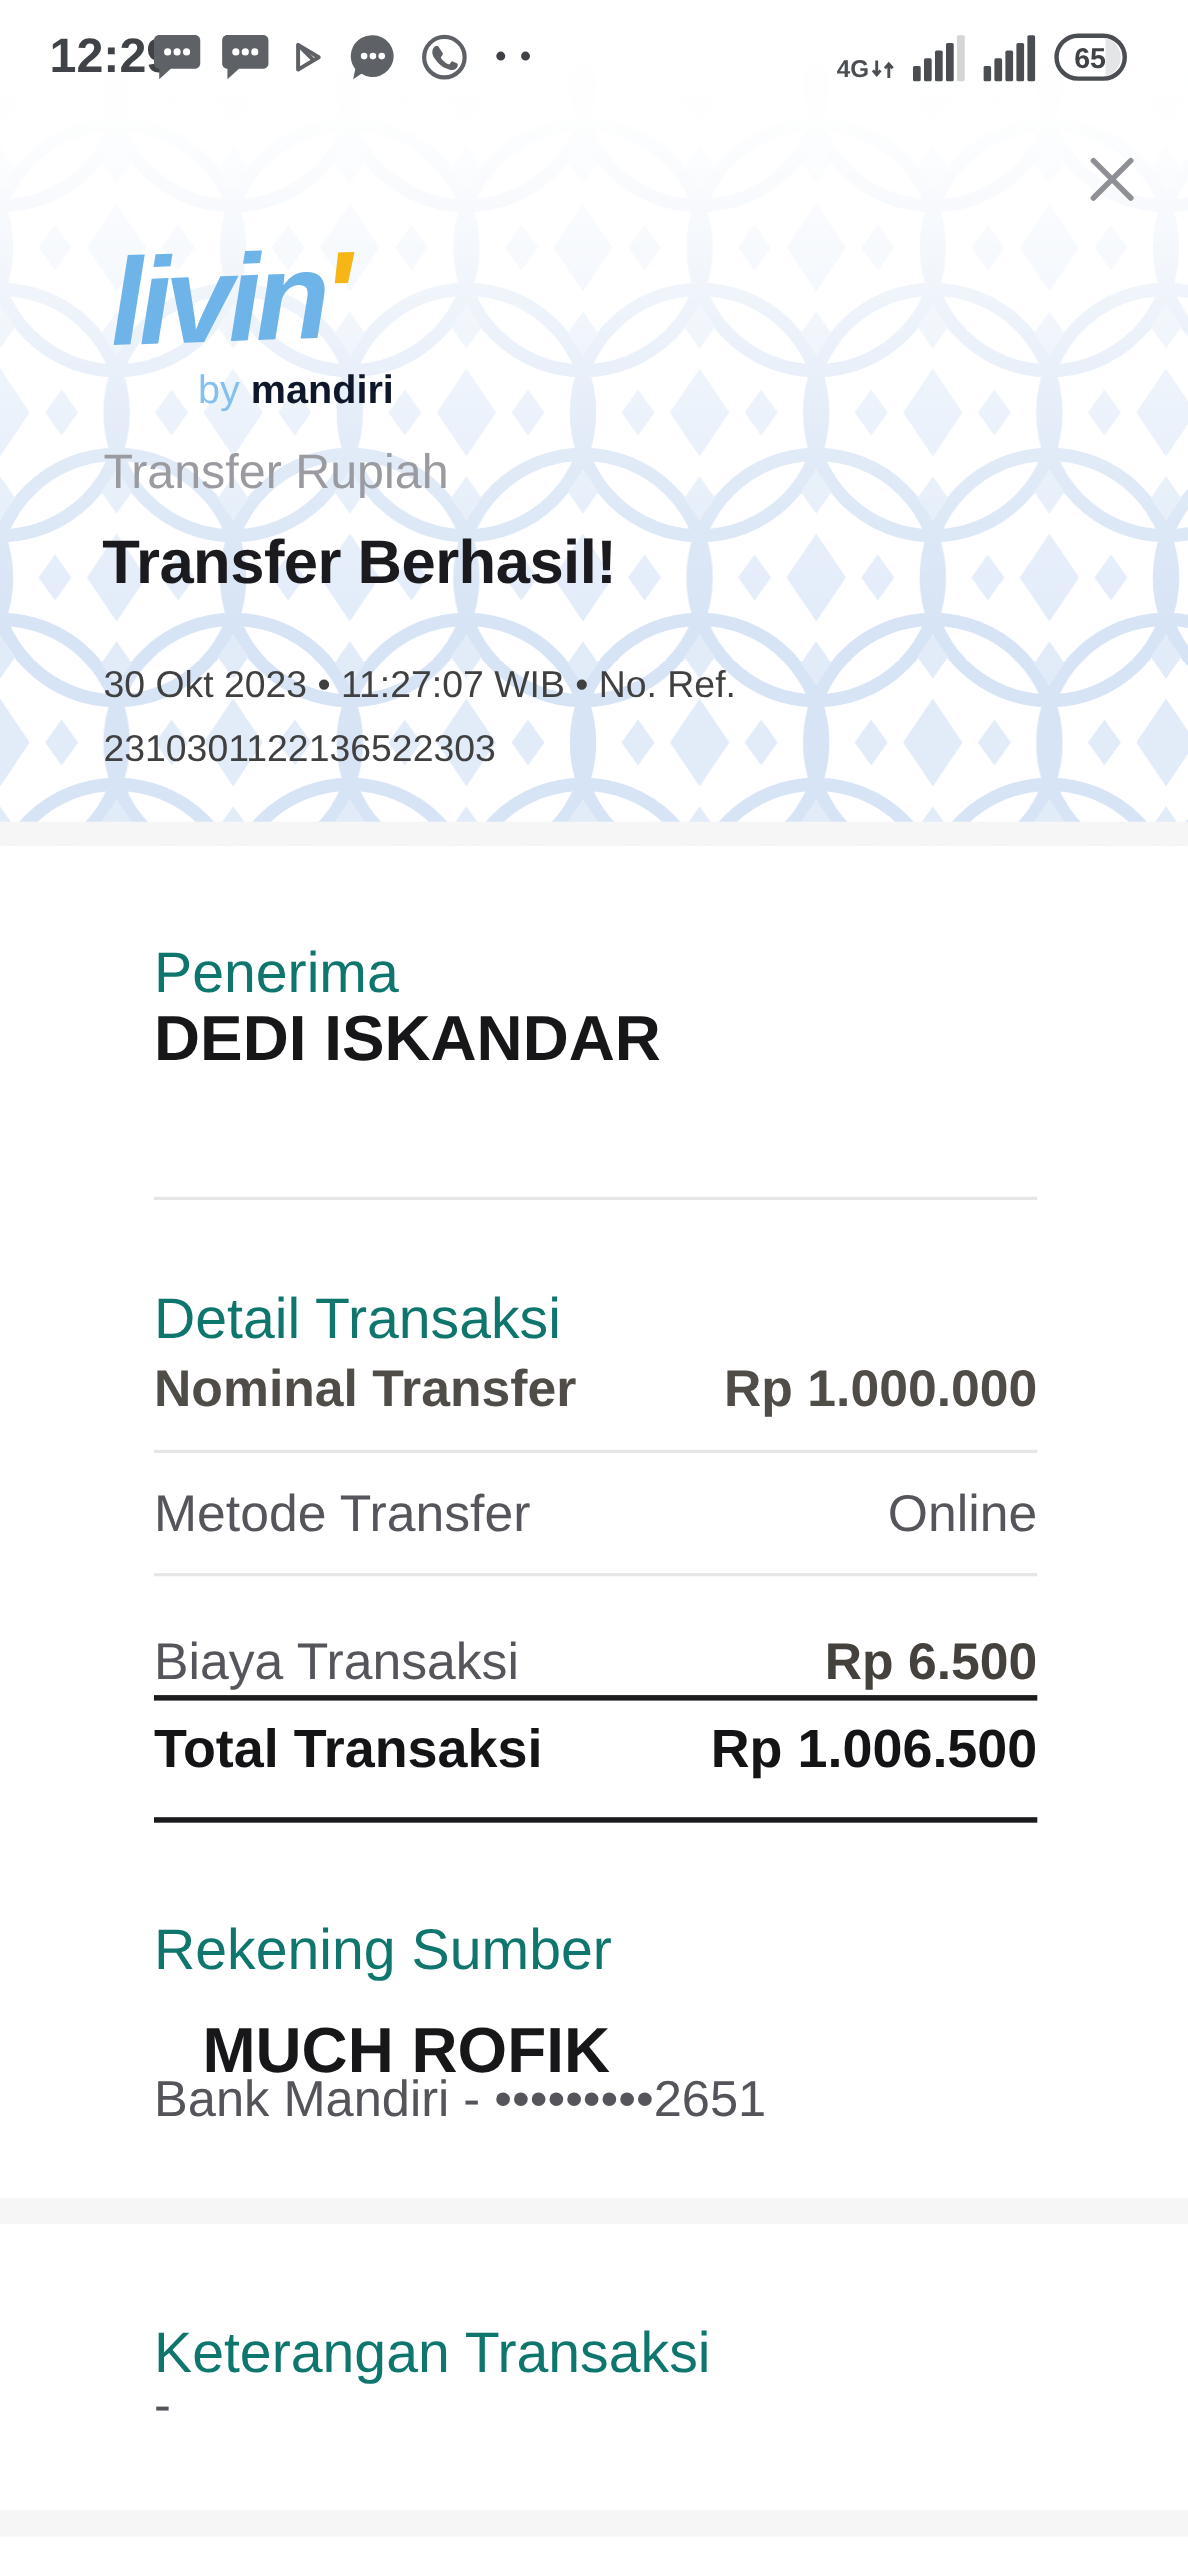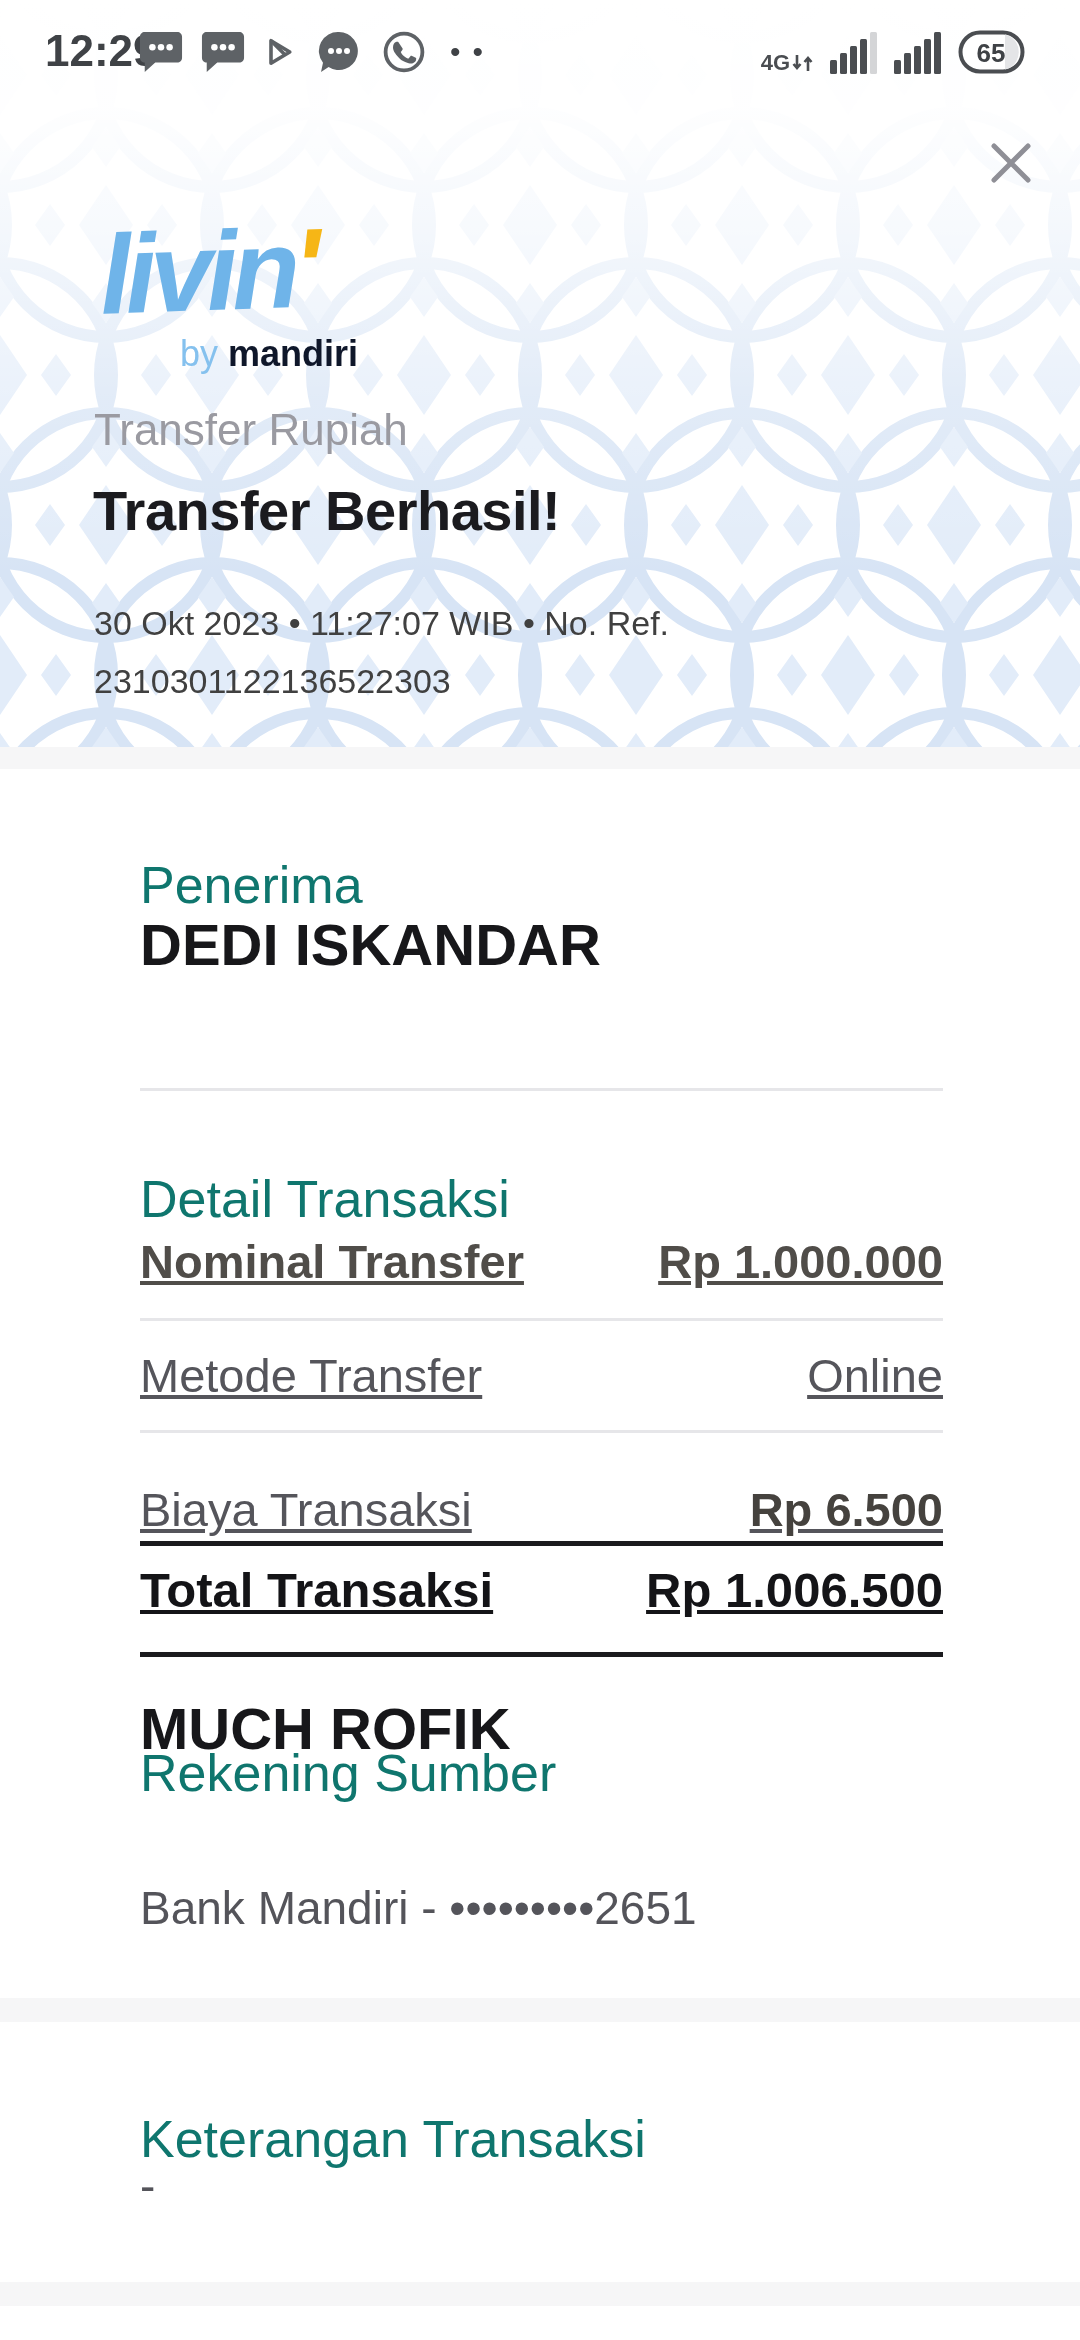--- a/index.html
+++ b/index.html
@@ -62,28 +62,28 @@
   .rule-2{top:1652px;}
   
   .sec-label{position:absolute;left:140px;font-size:52px;line-height:52px;color:#0f766e;margin-top:19px;}
   .lbl-penerima{top:840px;}
   .lbl-detail{top:1154px;}
   .lbl-rekening{top:1728px;}
   .lbl-keterangan{top:2094px;}
   .big-name{position:absolute;left:140px;font-size:58px;line-height:66px;font-weight:700;
     color:#17171a;letter-spacing:0px;}
   .name-penerima{top:912px;}
-  .name-sumber{top:1696px;}
+  .name-sumber{top:1832px;margin-left:44px;}
   .acct{position:absolute;left:140px;font-size:46px;line-height:56px;color:#54545a;}
   .acct-penerima{top:995px;}
   .acct-sumber{top:1880px;}
   .notes-value{position:absolute;left:140px;top:2158px;font-size:46px;line-height:56px;color:#54545a;}
   
   .row{position:absolute;left:140px;width:803px;display:flex;
-    justify-content:space-between;align-items:baseline;font-size:47px;line-height:60px;text-decoration:underline;}
+    justify-content:space-between;align-items:baseline;font-size:47px;line-height:60px;}
   .row-nominal{top:1232px;font-weight:700;color:#504d49;}
   .row-metode{top:1346px;color:#55555b;}
   .row-biaya{top:1480px;color:#55555b;}
   .row-biaya .val{font-weight:700;color:#45423e;}
   .row-total{top:1560px;font-weight:700;color:#141417;font-size:49px;}
 </style>
 </head>
 <body>
 
 <div class="screen">

